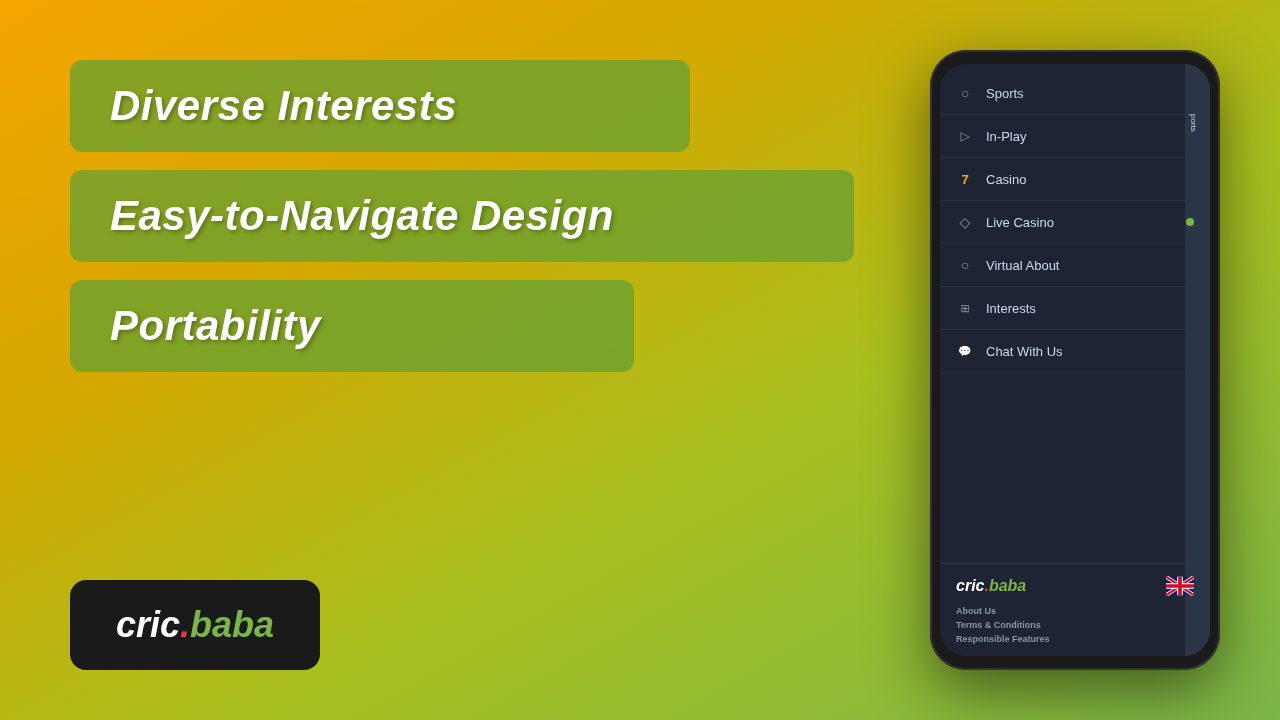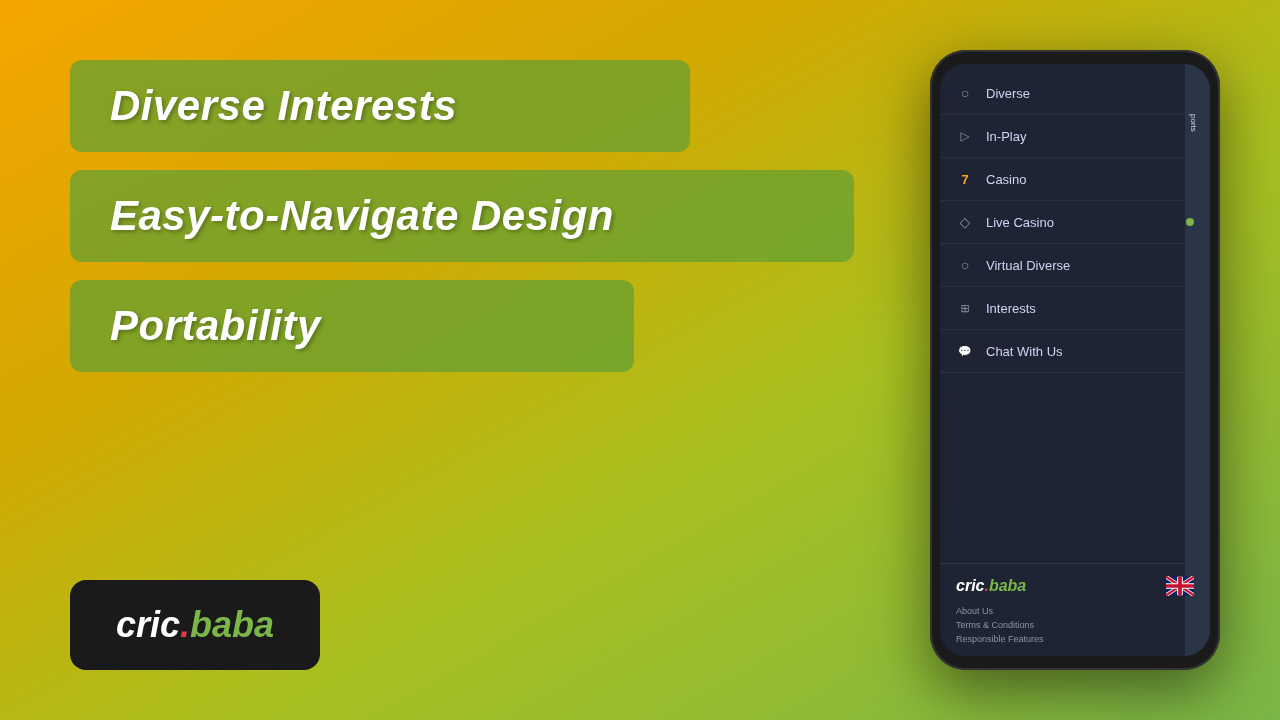--- a/index.html
+++ b/index.html
@@ -229,20 +229,21 @@
     .footer-links {
       display: flex;
       flex-direction: column;
       gap: 4px;
     }
 
     .footer-link {
       color: #8896a7;
       font-size: 9px;
       cursor: pointer;
+      font-weight: bold;
     }
 
     
     .partial-page {
       position: absolute;
       right: 0;
       top: 0;
       width: 25px;
       background: #2a3548;
       height: 100%;
@@ -325,42 +326,42 @@
       <div class="sidebar">
 
         <div class="partial-page">
           <div class="partial-text">ports</div>
         </div>
 
         <div class="sidebar-menu">
 
           <div class="menu-item">
             <span class="menu-icon">○</span>
-            <span>Diverse</span>
+            <span>Sports</span>
           </div>
 
           <div class="menu-item">
             <span class="menu-icon" style="font-size:12px;">▷</span>
             <span>In-Play</span>
           </div>
 
           <div class="menu-item">
             <span class="menu-icon" style="color:#f5a623;font-weight:bold;font-size:13px;">7</span>
             <span>Casino</span>
           </div>
 
           <div class="menu-item">
             <span class="menu-icon">◇</span>
             <span>Live Casino</span>
             <span class="green-dot" style="position:relative;right:auto;margin-left:auto;"></span>
           </div>
 
           <div class="menu-item">
             <span class="menu-icon">○</span>
-            <span>Virtual Diverse</span>
+            <span>Virtual About</span>
           </div>
 
           <div class="menu-item">
             <span class="menu-icon" style="font-size:11px;">⊞</span>
             <span>Interests</span>
           </div>
 
           <div class="menu-item">
             <span class="menu-icon" style="font-size:11px;">💬</span>
             <span>Chat With Us</span>

